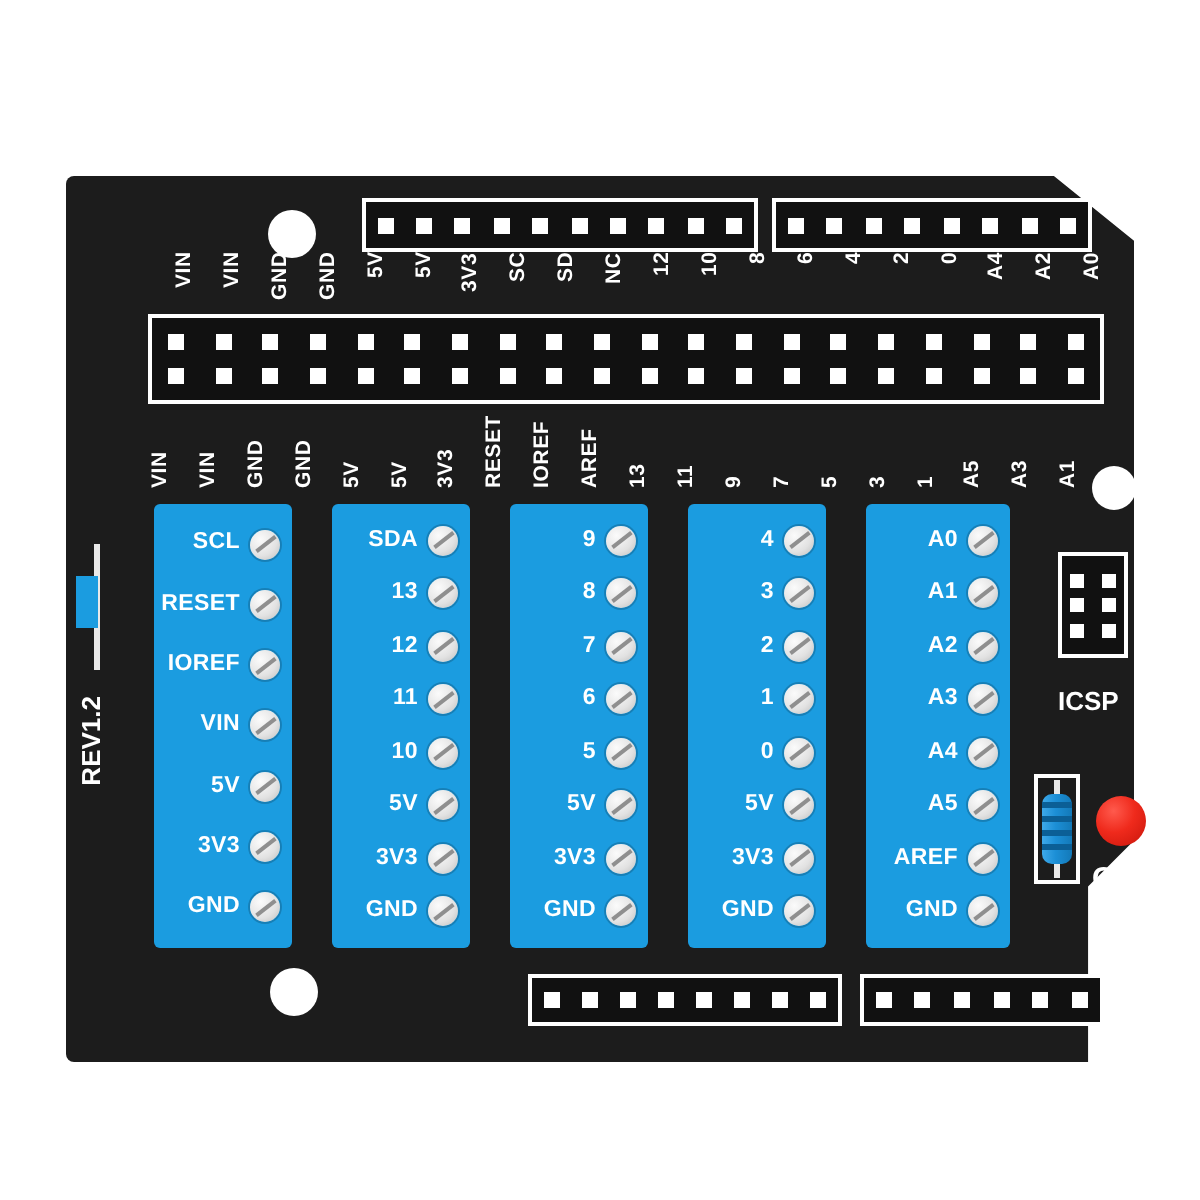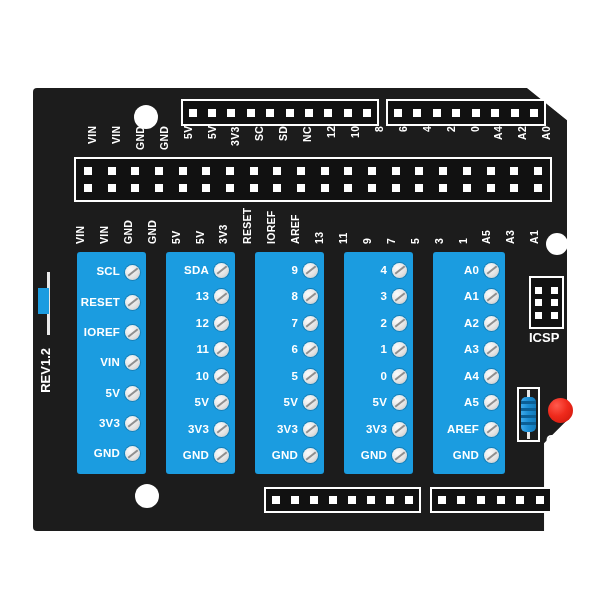--- a/index.html
+++ b/index.html
@@ -424,21 +424,21 @@
       </div>
       <div class="icsp-row">
         <div class="pin"></div>
         <div class="pin"></div>
       </div>
       <div class="icsp-row">
         <div class="pin"></div>
         <div class="pin"></div>
       </div>
     </div>
-  <div class="icsp-text" style="left:529px;top:330px;">ICSP</div>
+  <div class="icsp-text" style="left:529px;top:343px;">ICSP</div>
 
   <div class="res-outline" style="left:517px;top:387px;width:23px;height:55px;"></div>
   <div class="res-lead" style="left:527px;top:390px;width:3px;height:9px;"></div>
   <div class="res-lead" style="left:527px;top:430px;width:3px;height:9px;"></div>
   <div class="res-body" style="left:521px;top:397px;width:15px;height:35px;">
     <div class="res-band" style="top:4px;"></div>
     <div class="res-band" style="top:11px;"></div>
     <div class="res-band" style="top:18px;"></div>
     <div class="res-band" style="top:25px;"></div>
   </div>

